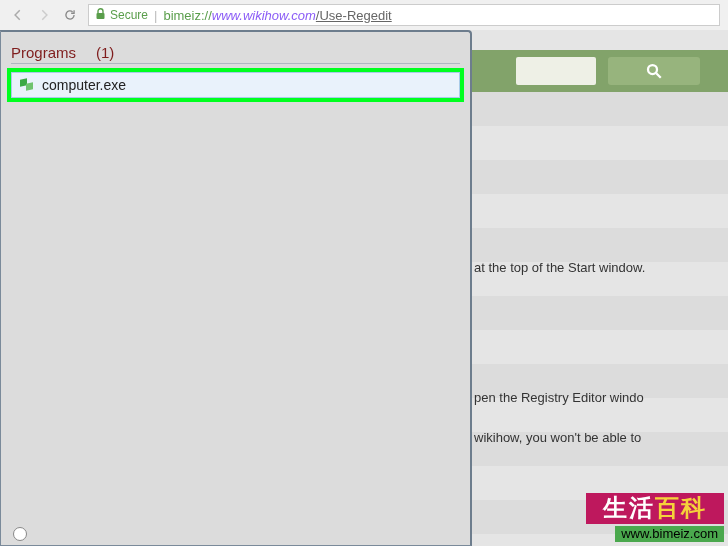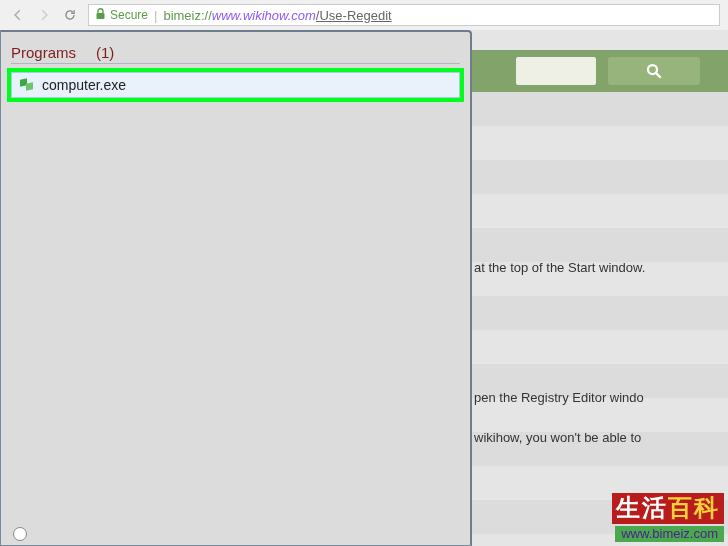--- a/index.html
+++ b/index.html
@@ -147,34 +147,34 @@
     }
 
     .watermark {
       position: absolute;
       right: 4px; bottom: 4px;
       text-align: right;
       line-height: 1.1;
     }
     .wm-main {
       display: inline-block;
-      background: #b91c1c;
+      background: #be185d;
       color: #fff;
       font-weight: bold;
       font-size: 24px;
-      padding: 2px 4px;
+      padding: 2px 17px;
       font-family: "Microsoft YaHei","SimHei",sans-serif;
       letter-spacing: 2px;
       text-align: center;
     }
     .wm-alt { color: #f5d23a; }
     .wm-url {
       display: inline-block;
       background: #4aa84d;
-      color: #4c1d95;
+      color: #000000;
       font-size: 13px;
       padding: 1px 6px;
       font-family: Arial, sans-serif;
     }
   </style>
 </head>
 <body>
 
 <div class="browser-chrome">
   <div class="nav-btn">

